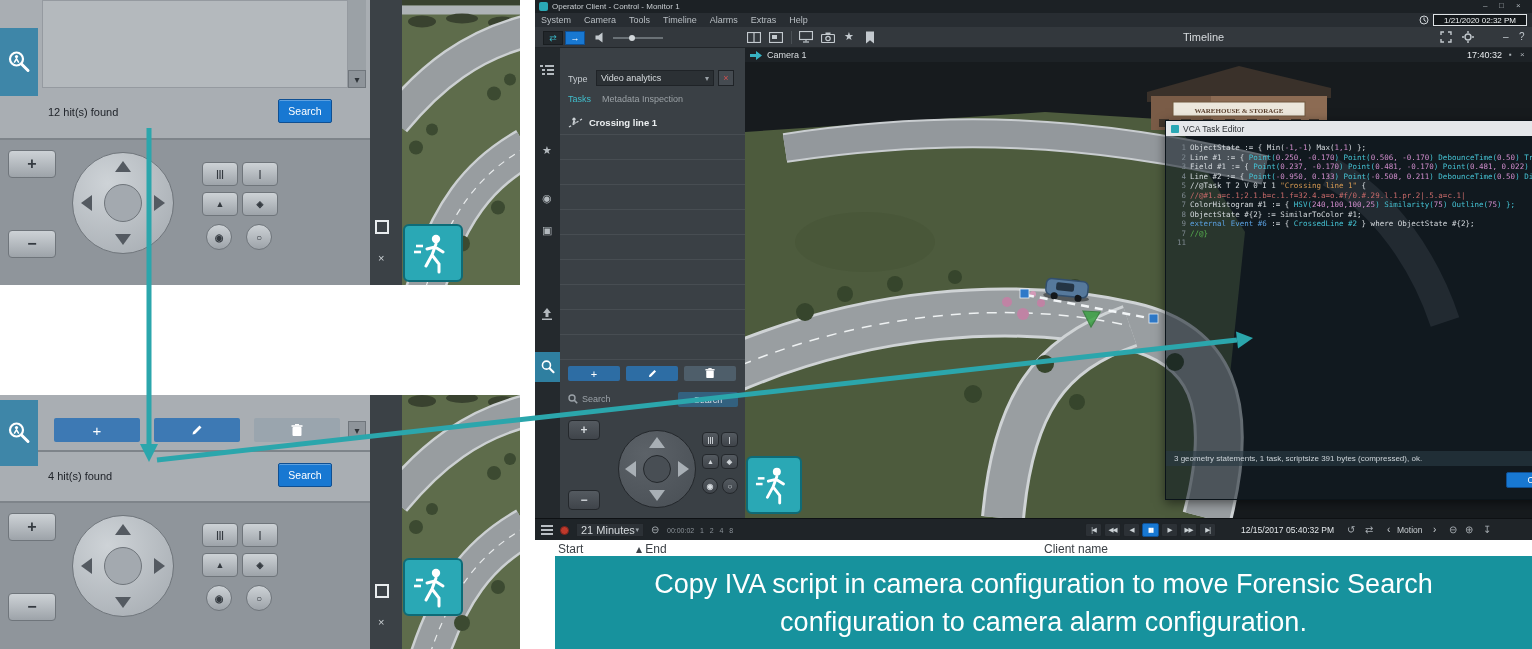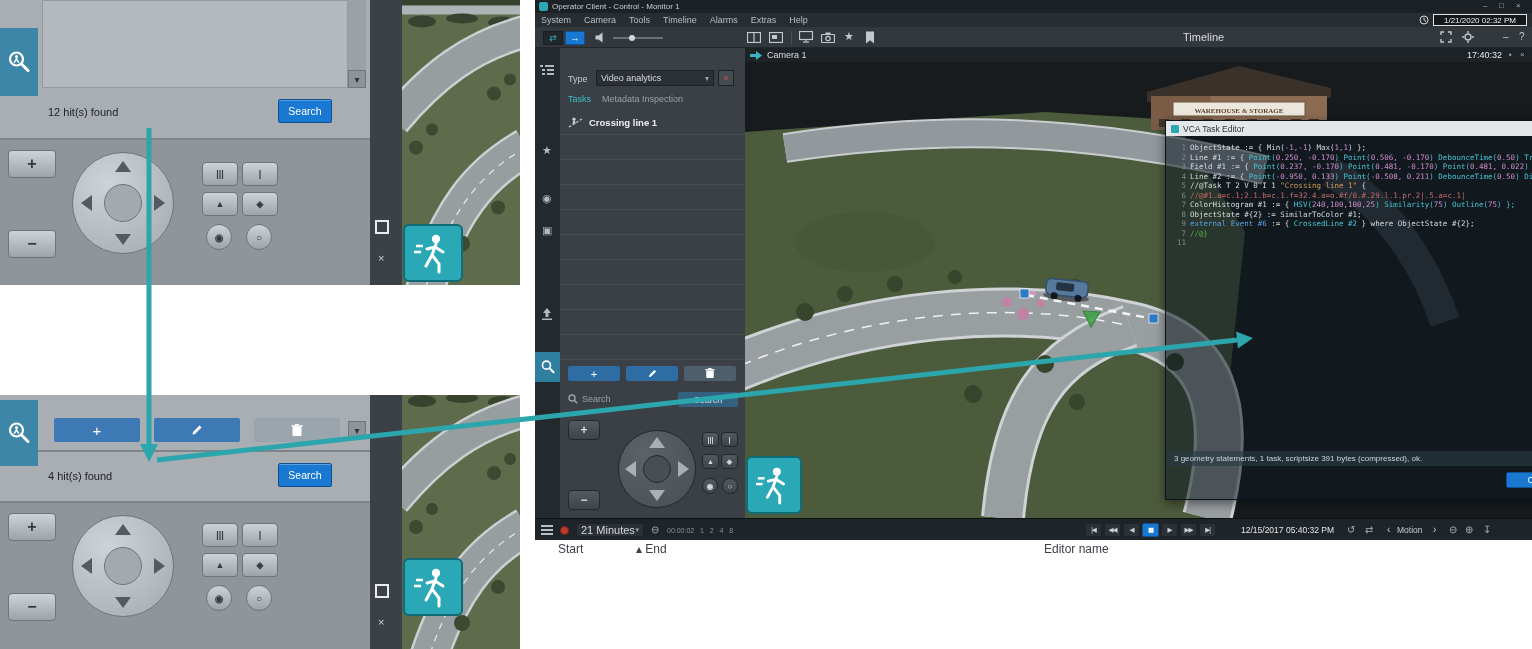--- a/index.html
+++ b/index.html
@@ -556,22 +556,25 @@
       <span class="abs" style="left:862px;top:6px;font-size:8.5px;color:#c9ced2">Motion</span>
       <span class="abs" style="left:898px;top:5px;font-size:10px;color:#c9ced2">›</span>
       <span class="abs" style="left:914px;top:5px;font-size:10px;color:#a7adb2">⊖</span>
       <span class="abs" style="left:930px;top:5px;font-size:10px;color:#a7adb2">⊕</span>
       <span class="abs" style="left:948px;top:5px;font-size:10px;color:#a7adb2">↧</span>
     </div>
   </div>
 
   <span class="fnote" style="left:558px;top:542px">Start</span>
   <span class="fnote" style="left:636px;top:542px"><span>▴ </span><span>End</span></span>
-  <span class="fnote" style="left:1044px;top:542px">Editor name</span>
-
+  <span class="fnote" style="left:1044px;top:542px">Client name</span>
+
+  <div class="note teal-note" id="note2" style="background: rgb(23, 146, 157);">
+    <span>Copy IVA script in camera configuration to move Forensic Search configuration to camera alarm configuration.</span>
+  </div>
 
   <svg class="arrowsvg" width="1532" height="649" viewBox="0 0 1532 649">
     <line class="arrow-line" x1="149" y1="128" x2="149" y2="444" stroke-width="5" stroke="#2ba6ac"></line>
     <polygon class="arrow-head-fill" points="140,444 158,444 149,462" fill="#2ba6ac"></polygon>
     <line class="arrow-line" x1="157" y1="460" x2="1237" y2="340" stroke-width="5" stroke="#2ba6ac"></line>
     <polygon class="arrow-head-fill" points="1253,338 1238,348.5 1236,331.5" fill="#2ba6ac"></polygon>
   </svg>
 
 </div>
 

